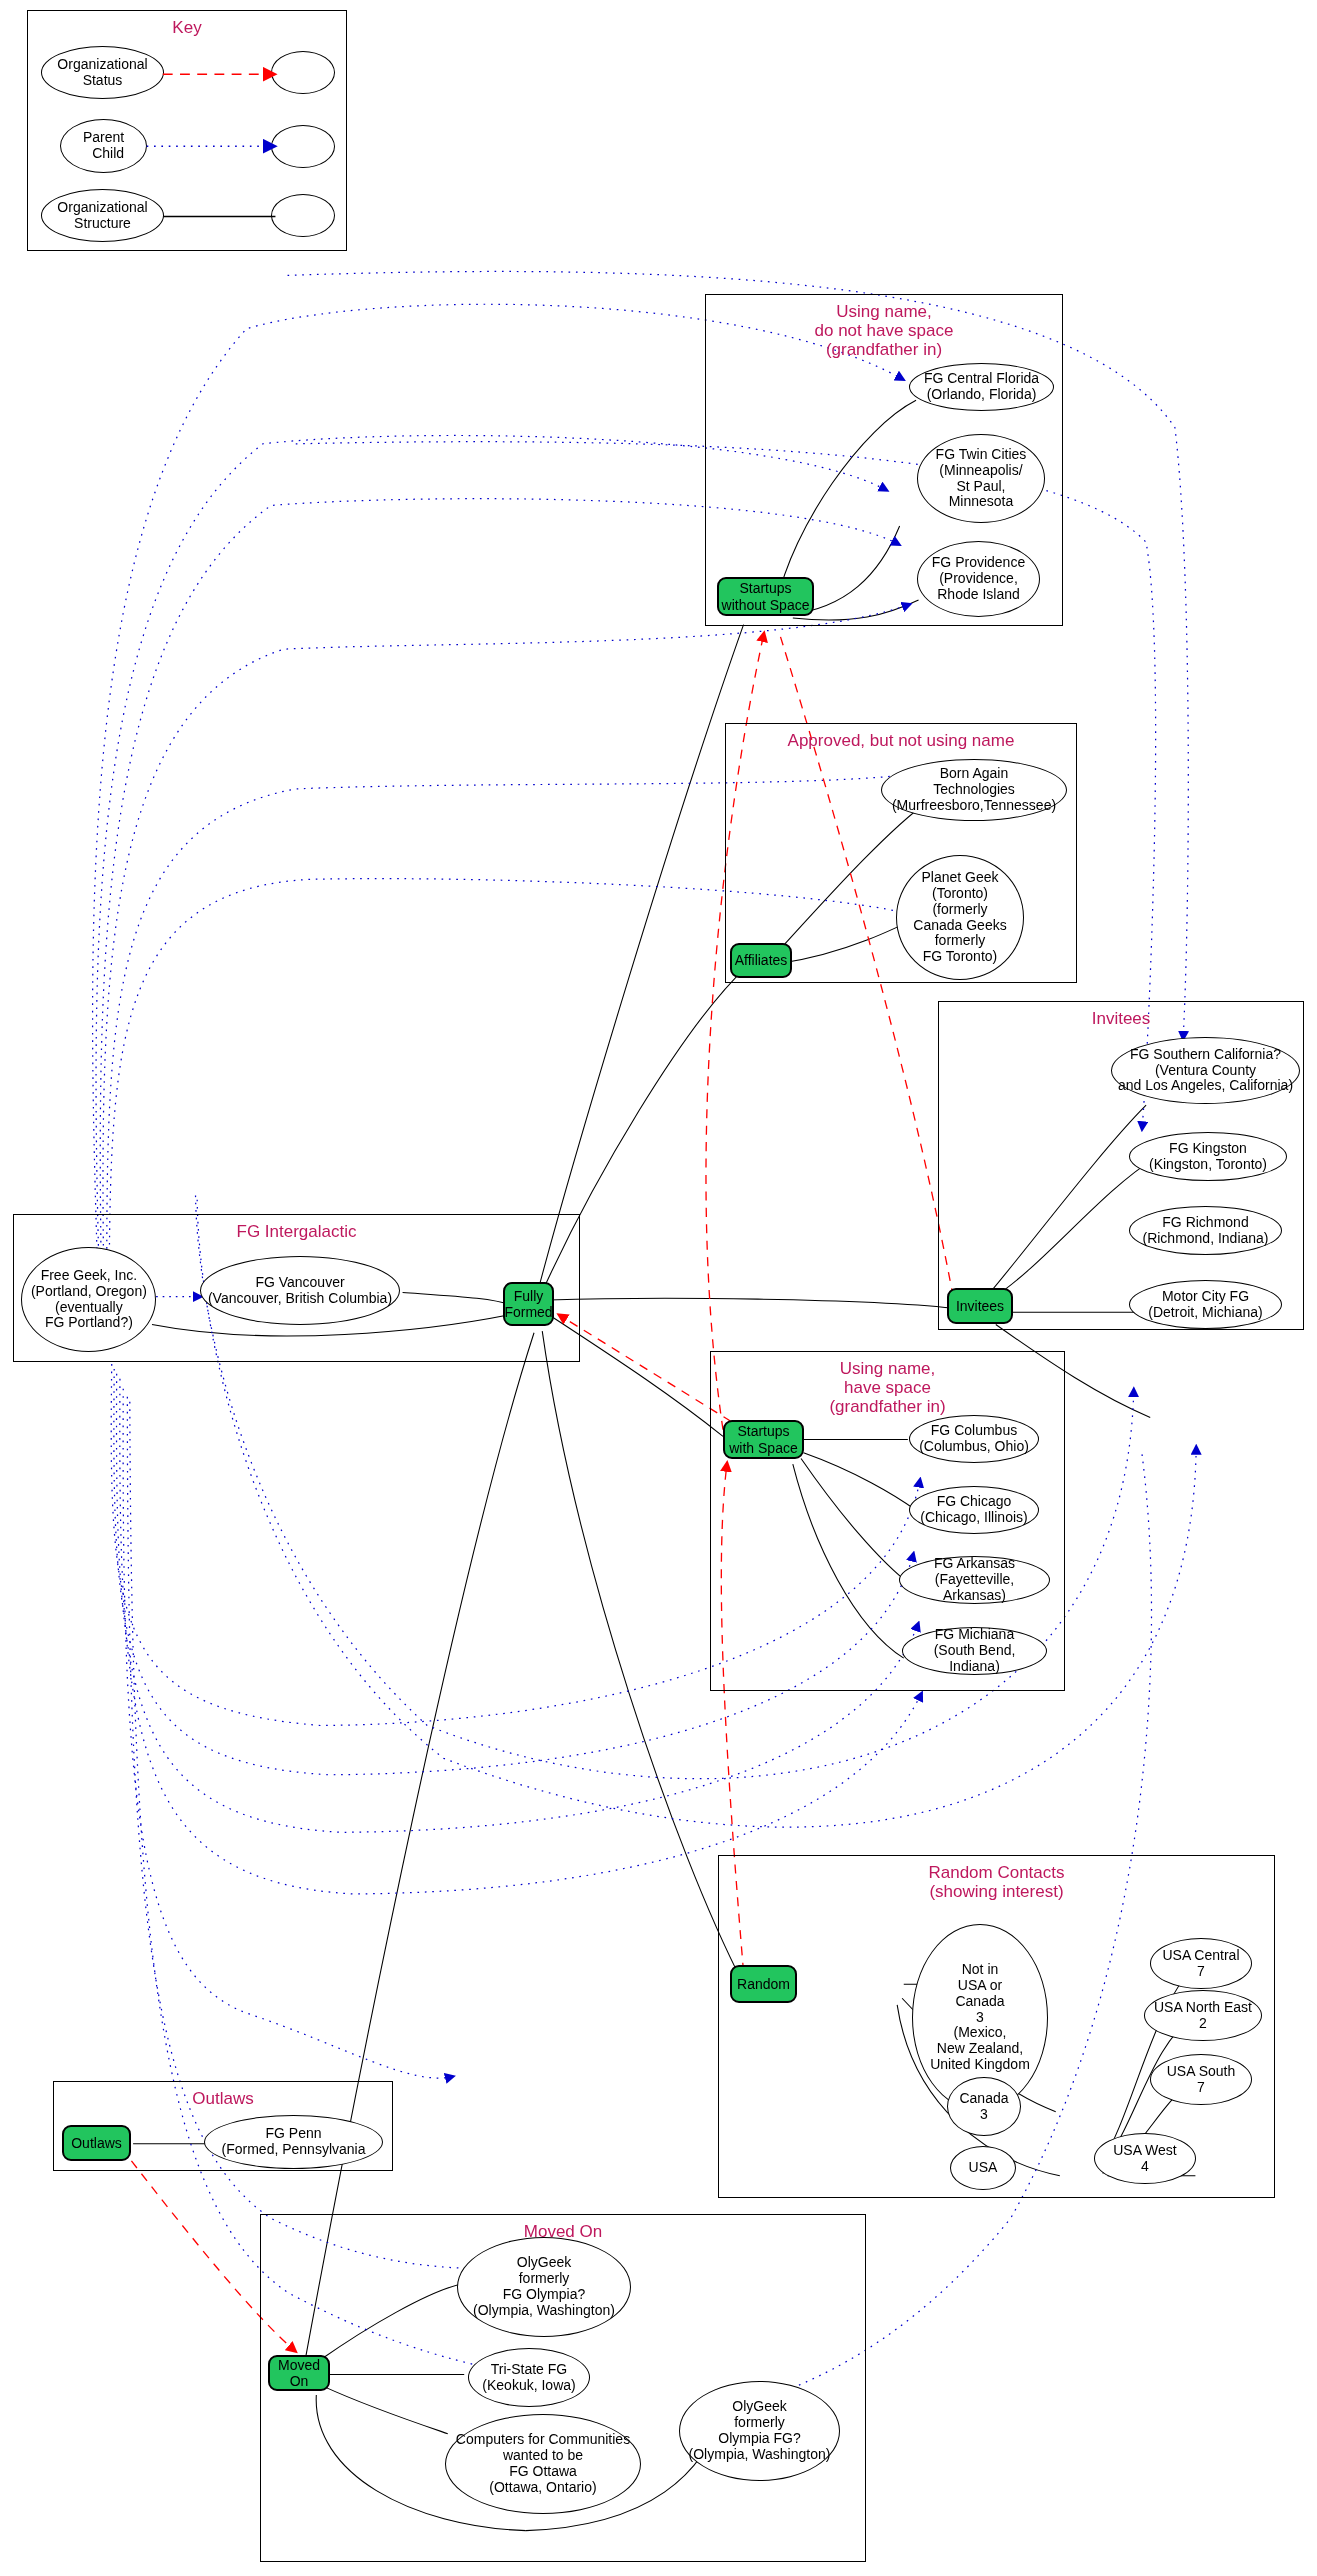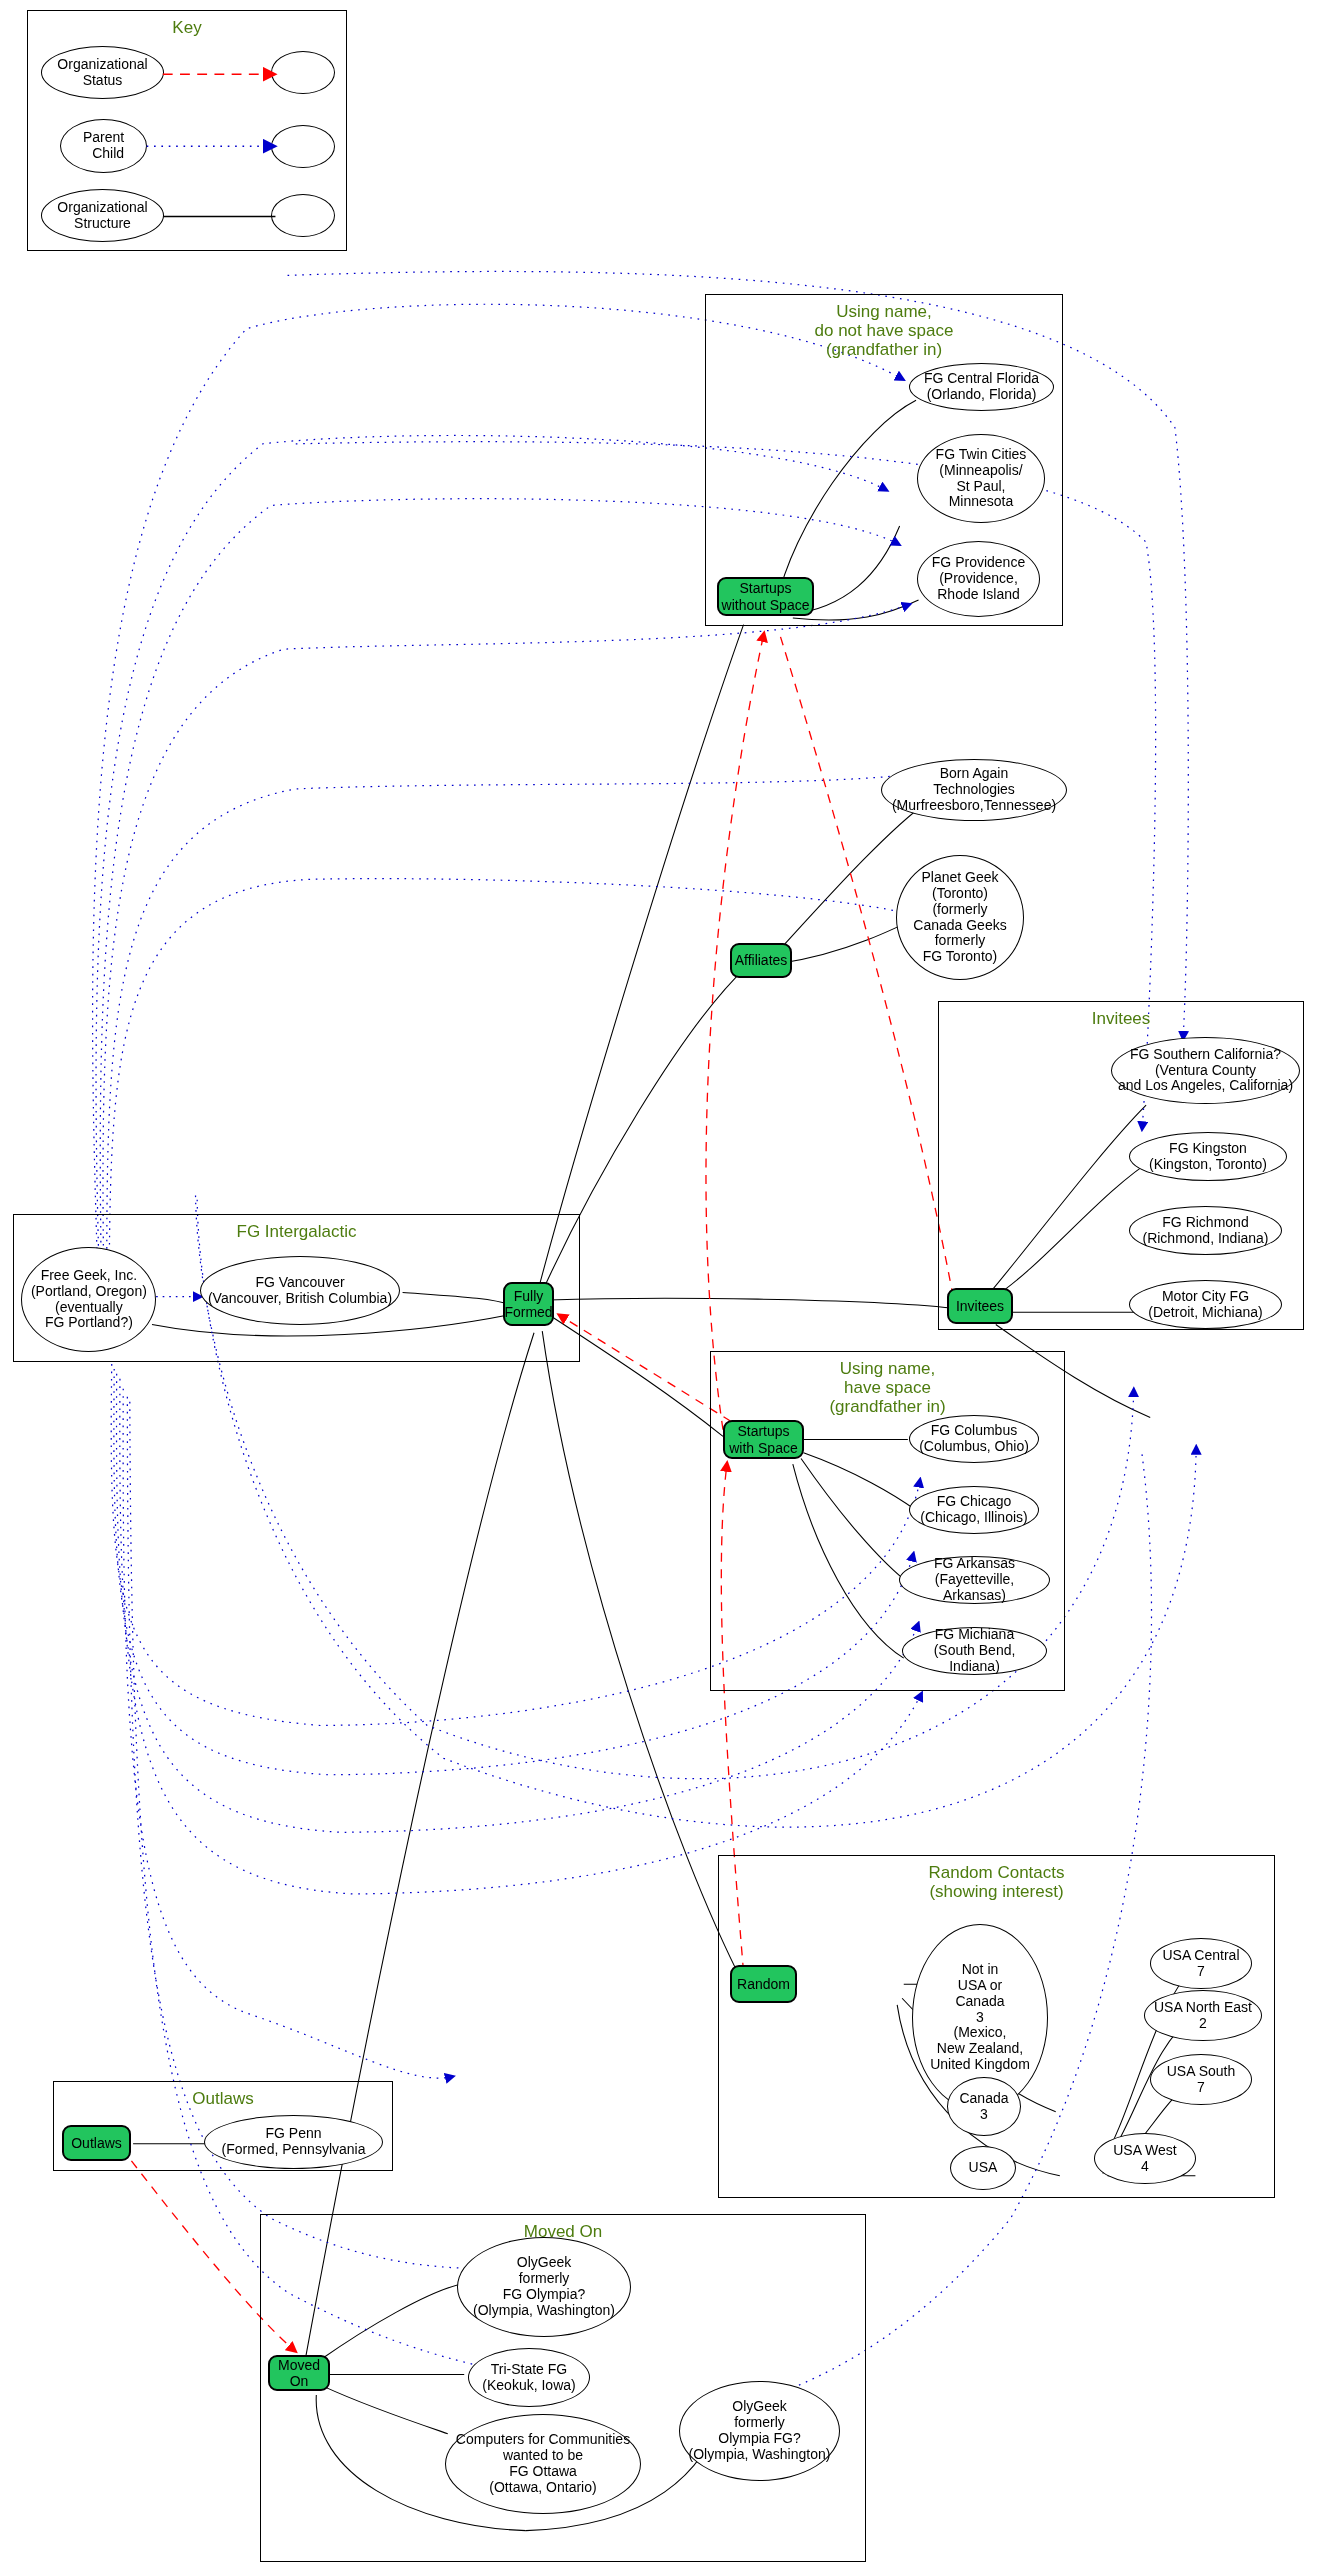--- a/index.html
+++ b/index.html
@@ -2,21 +2,21 @@
 <html style="font-size:13px"><head>
 <meta charset="utf-8">
 <title>Free Geek Organizational Graph</title>
 <style>
   html,body{margin:0;padding:0;background:#ffffff;}
   body{font-family:"Liberation Sans", sans-serif;}
   #stage{position:relative;width:1317px;height:2576px;background:#fff;overflow:hidden;}
   #edges{position:absolute;left:0;top:0;width:1317px;height:2576px;pointer-events:none;}
   .cluster{position:absolute;border:1.3px solid #000;box-sizing:border-box;background:transparent;}
   .cluster-title{position:absolute;left:0;right:0;top:6.6px;text-align:center;
-                 font-size:17px;color:#4d7c0f;line-height:1.12;white-space:pre-line;}
+                 font-size:17px;color:#be185d;line-height:1.12;white-space:pre-line;}
   .node{position:absolute;display:flex;align-items:center;justify-content:center;
         text-align:center;box-sizing:border-box;color:#000;}
   .ellipse{border:1.2px solid #000;border-radius:50%;background:#fff;font-size:14px;line-height:1.14;}
   .ellipse span{display:block;white-space:pre-line;padding:0 5px;}
   .box{border:2.8px solid #000;border-radius:9px;background:#22c55e;font-size:14px;line-height:1.16;}
   .box span{display:block;white-space:pre-line;}
   .key-blank{border:1.2px solid #000;border-radius:50%;background:#fff;}
 </style>
 </head>
 <body>
@@ -180,20 +180,23 @@
 (Minneapolis/
 St Paul,
 Minnesota</span>
   </div>
   <div class="node ellipse" style="left:917px;top:541px;width:123px;height:76px;">
     <span>FG Providence
 (Providence,
 Rhode Island</span>
   </div>
 
+  <div class="cluster" style="left:725px;top:723px;width:352px;height:260px;">
+    <div class="cluster-title">Approved, but not using name</div>
+  </div>
   <div class="node box" style="left:730px;top:943px;width:62px;height:35px;">
     <span>Affiliates</span>
   </div>
   <div class="node ellipse" style="left:881px;top:759px;width:186px;height:62px;">
     <span>Born Again
 Technologies
 (Murfreesboro,Tennessee)</span>
   </div>
   <div class="node ellipse" style="left:896px;top:855px;width:128px;height:125px;">
     <span>Planet Geek

